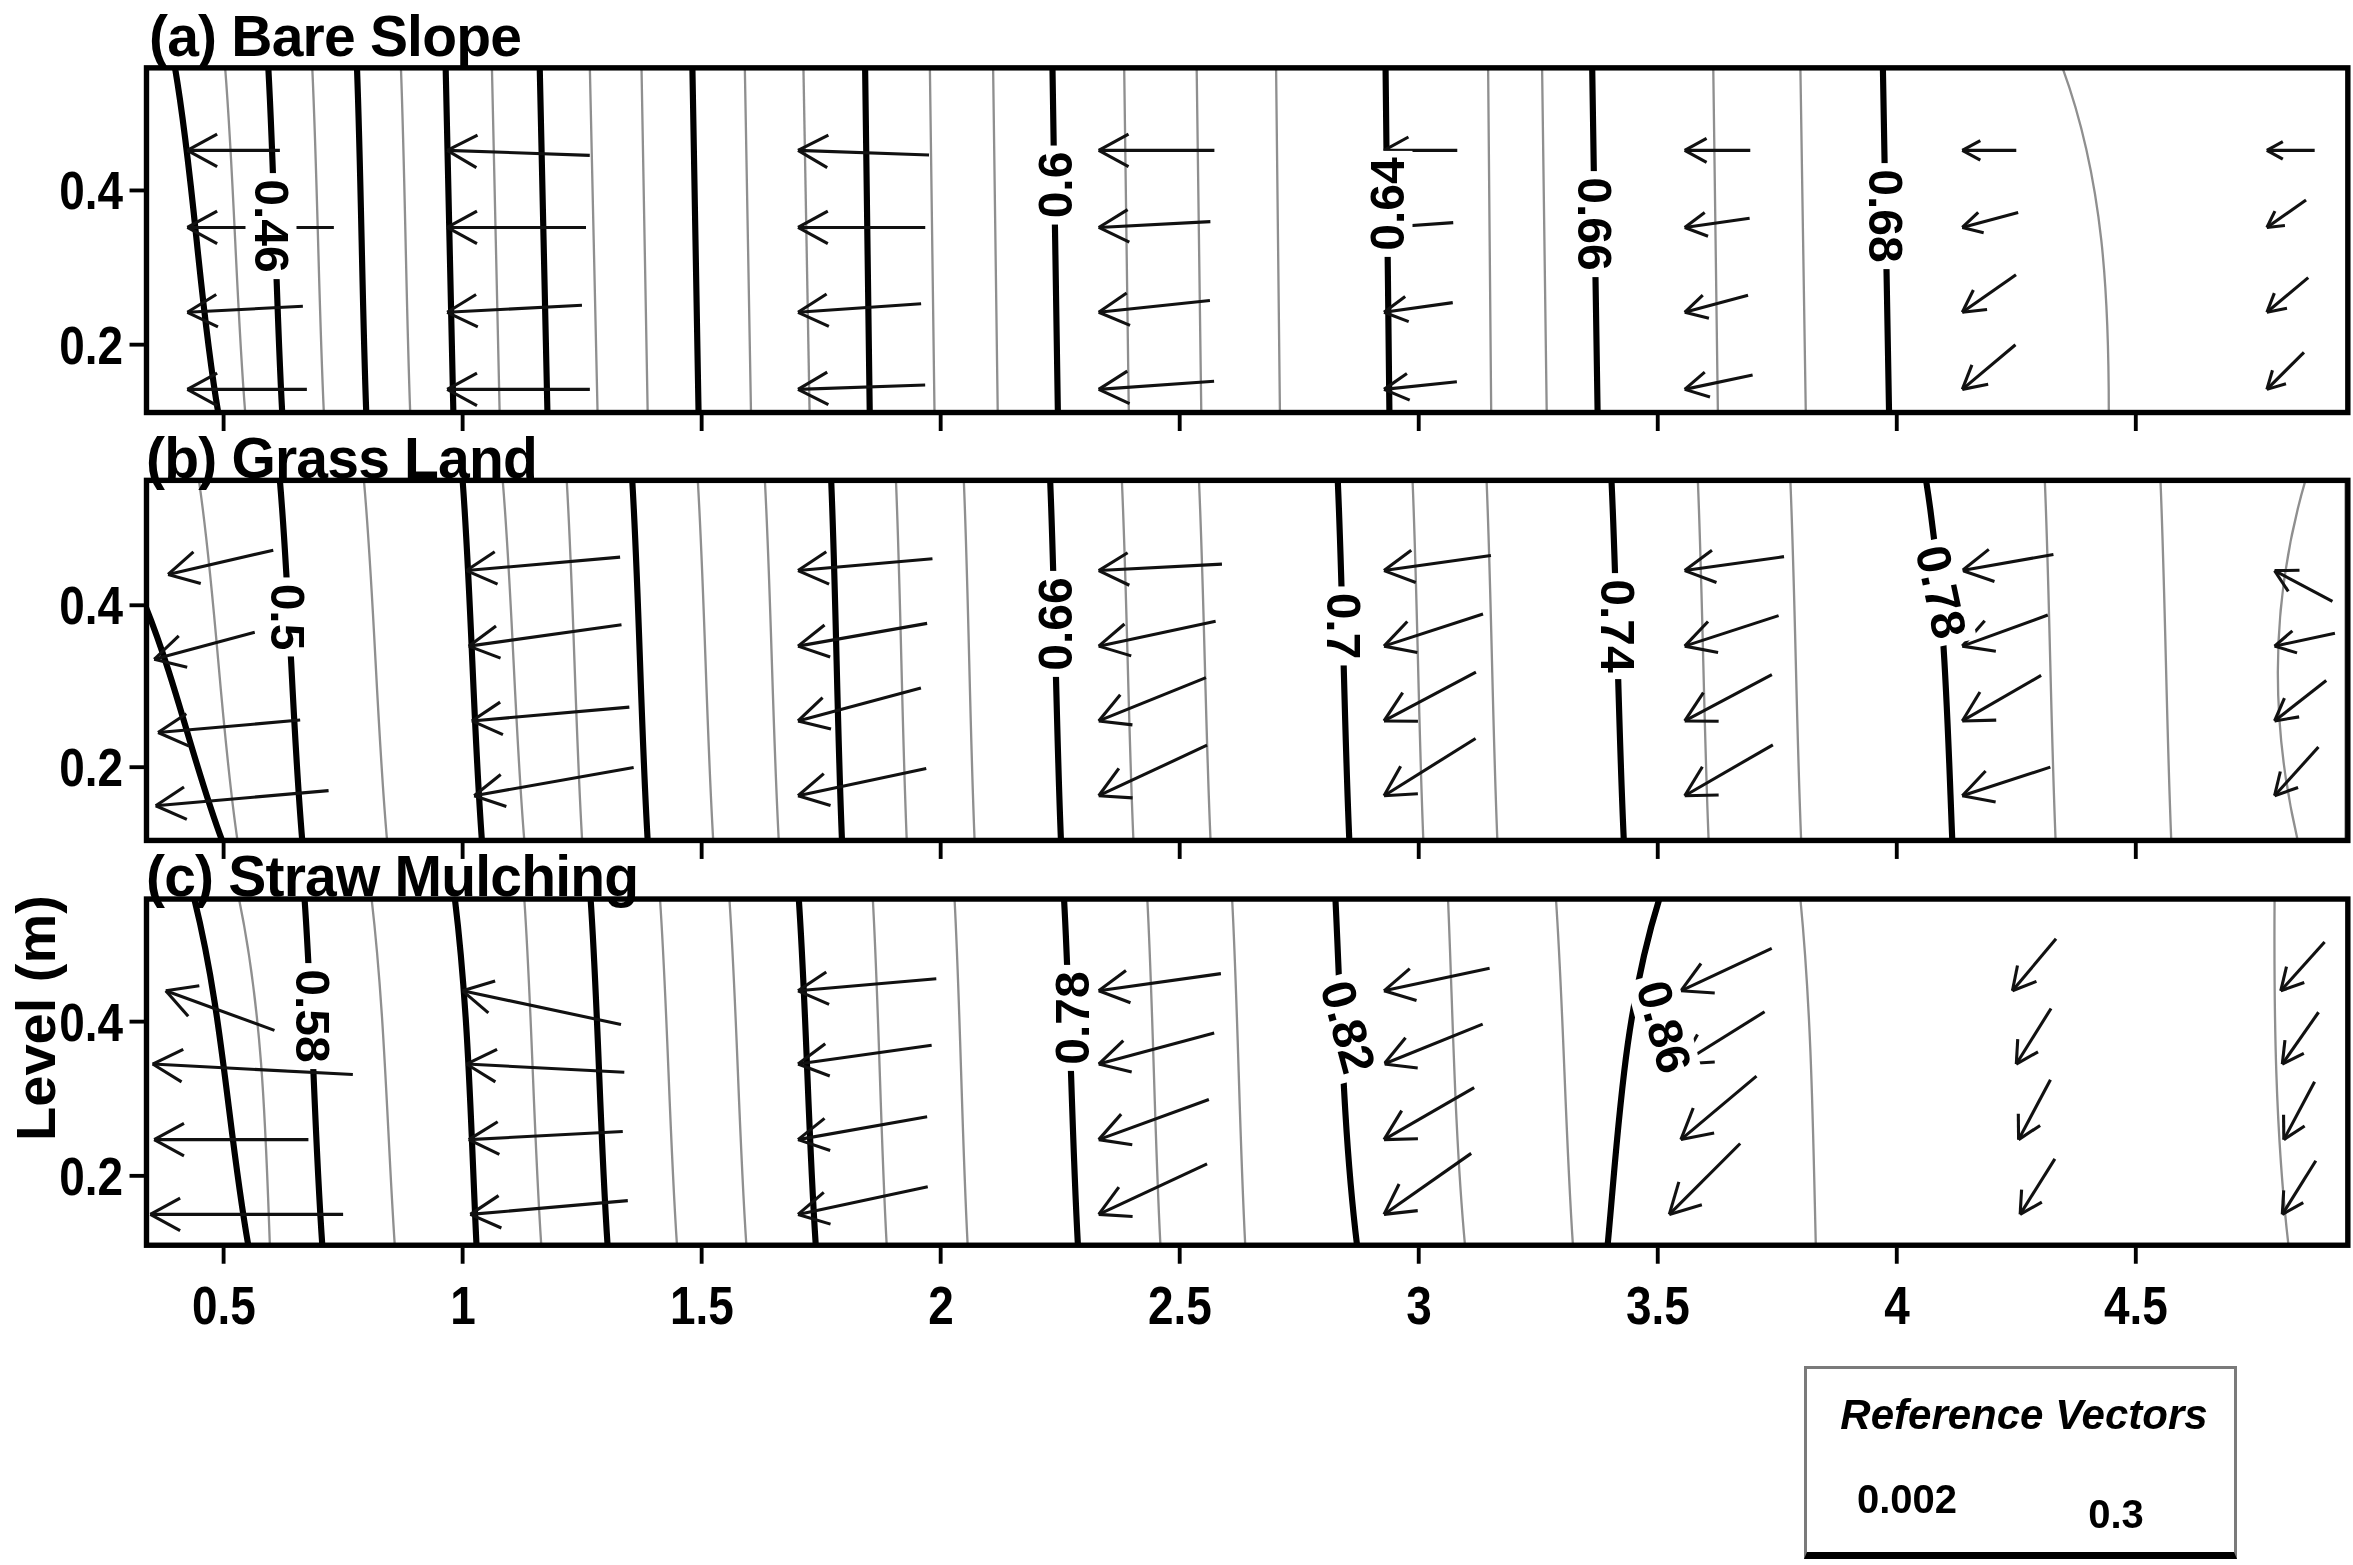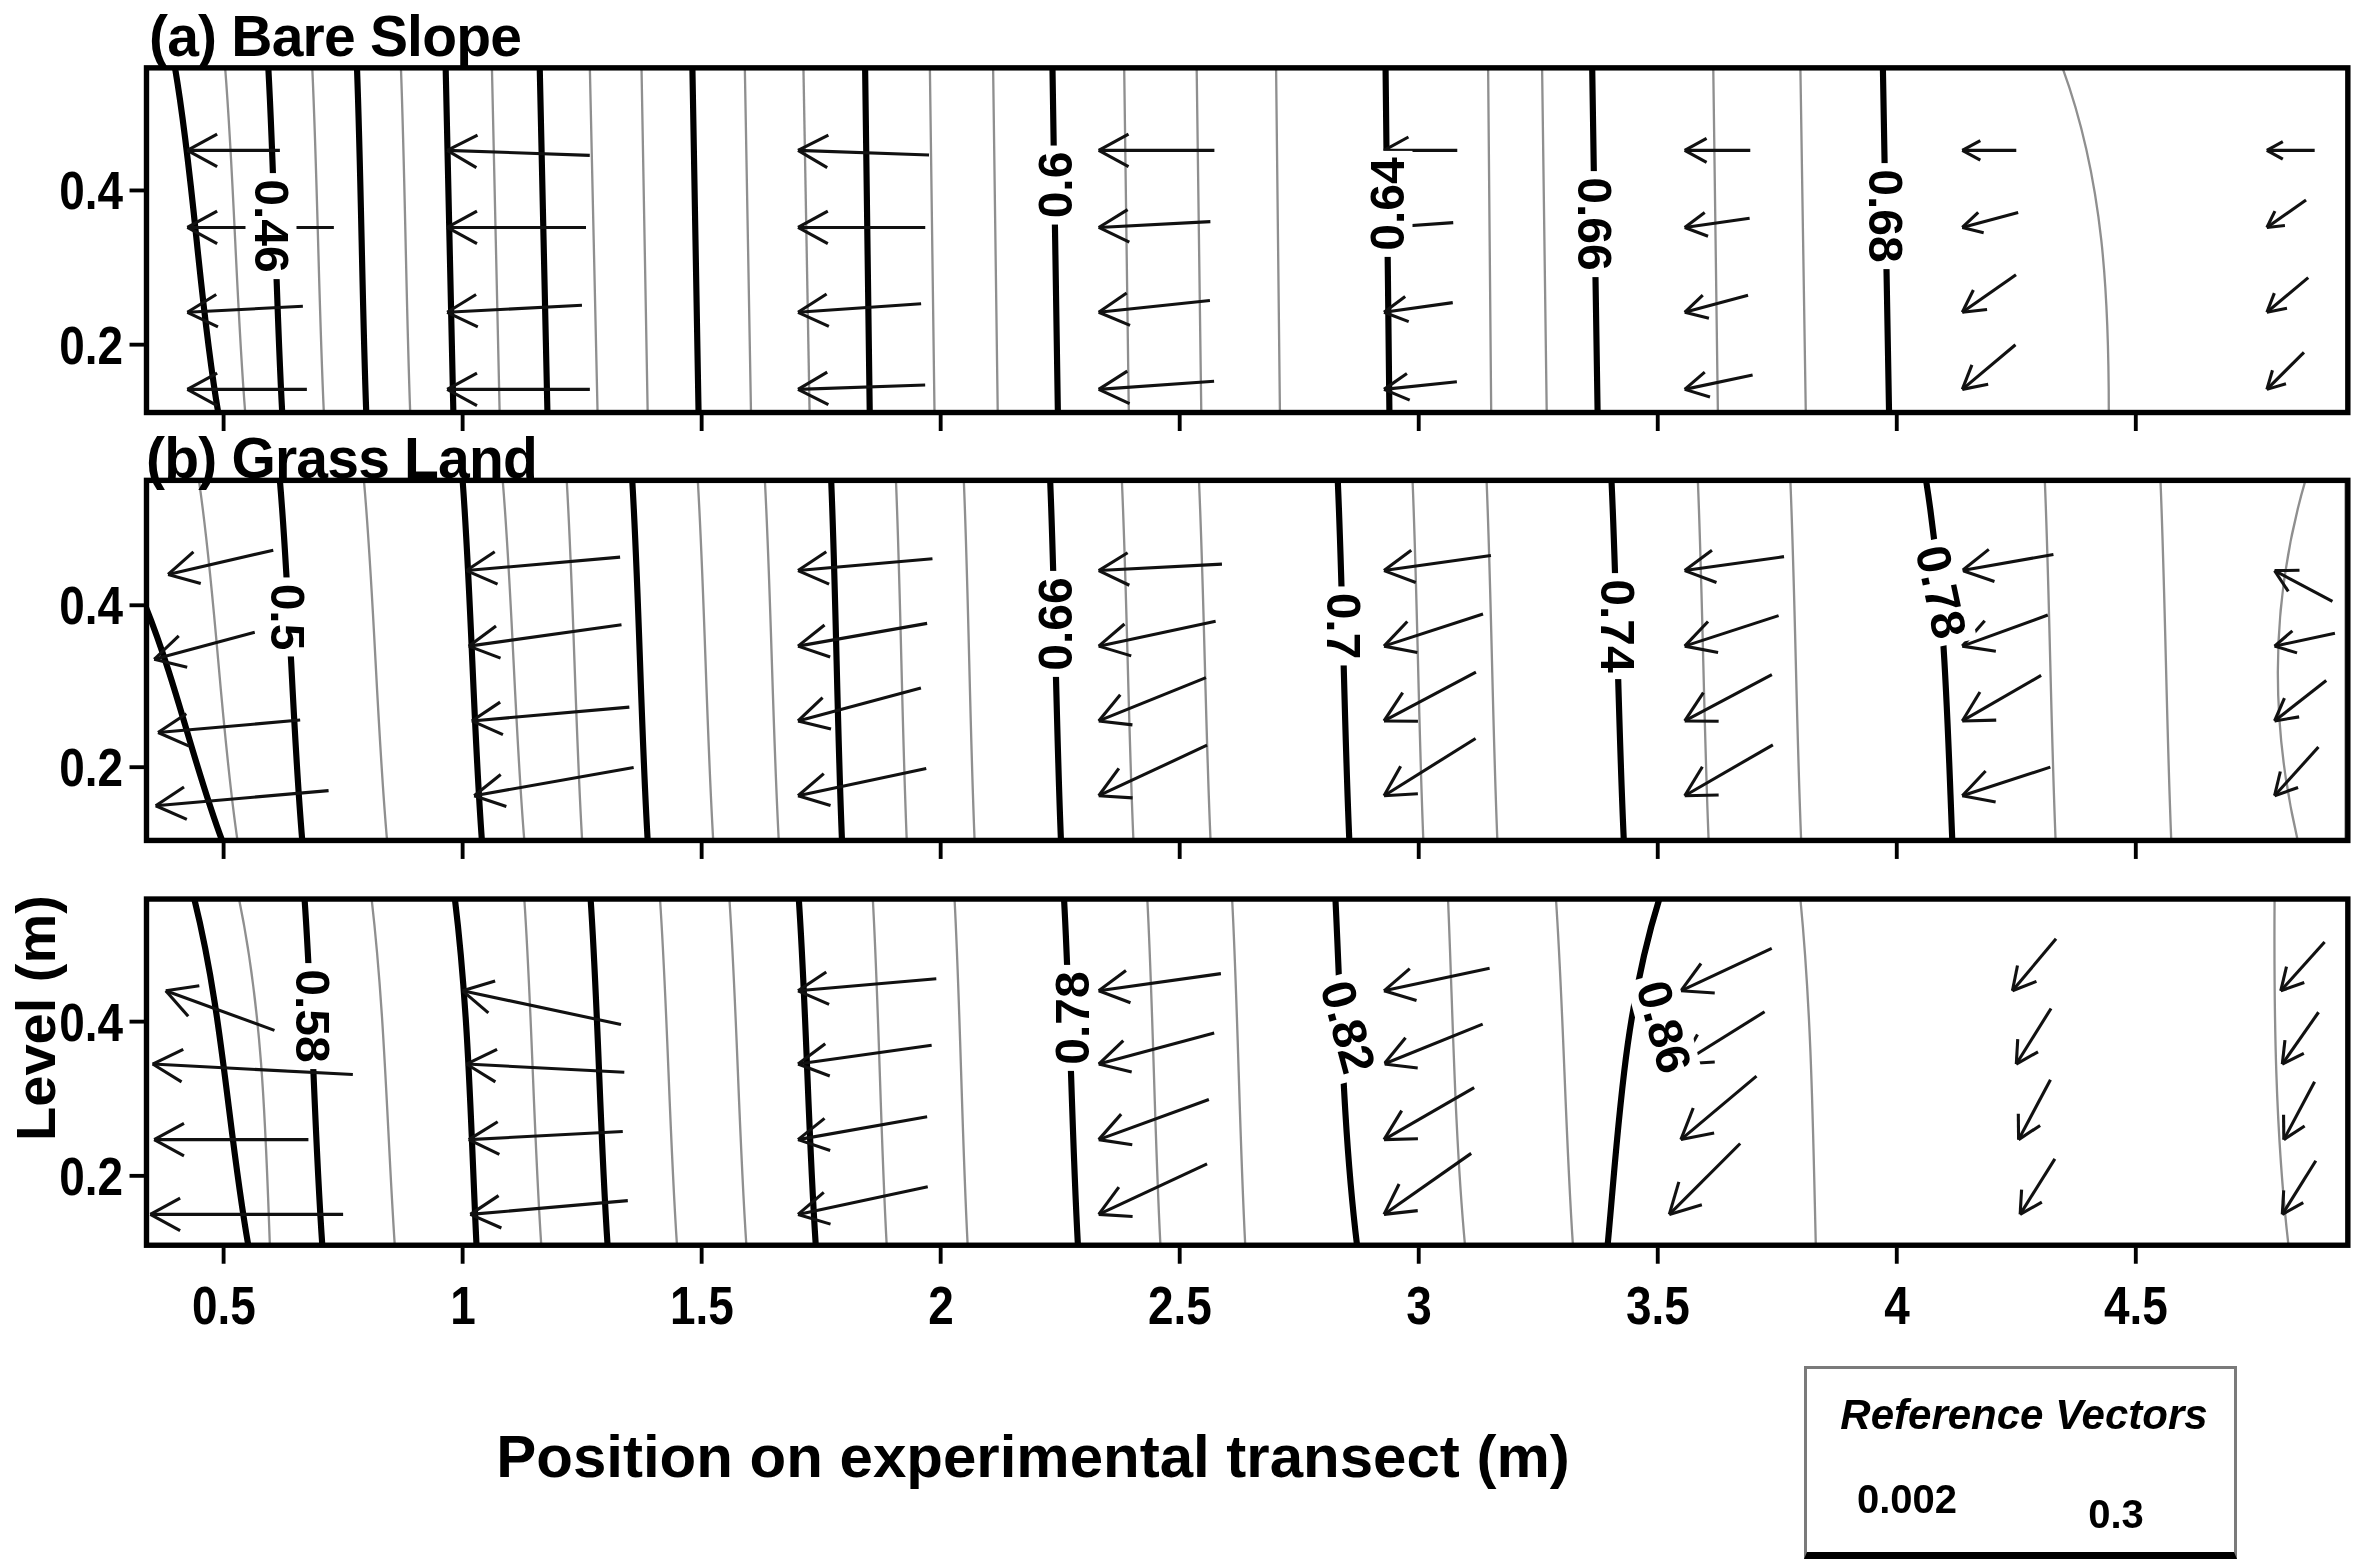--- a/index.html
+++ b/index.html
@@ -637,20 +637,21 @@
       </g>
       <g>
         <line x1="2622" y1="1903" x2="2815" y2="1903" stroke="#111111" stroke-width="4"></line>
         <line x1="2815" y1="1903" x2="2776.3863672768234" y2="1881.9052763014151" stroke="#111111" stroke-width="4"></line>
         <line x1="2815" y1="1903" x2="2776.3863672768234" y2="1924.0947236985849" stroke="#111111" stroke-width="4"></line>
       </g>
     </svg>
 
   <div class="panel-title" id="title-a" style="left: 149px; top: 3.1px;">(a) Bare Slope</div>
   <div class="panel-title" id="title-b" style="left: 146px; top: 425px;">(b) Grass Land</div>
+  <div class="panel-title" id="title-c" style="left: 146px; top: 843px;">(c) Straw Mulching</div>
 
   <div id="labels-layer">
       <div class="contour-label" style="left: 271px; top: 226px; transform: translate(-50%, -50%) rotate(90deg);">0.46</div>
       <div class="contour-label" style="left: 1055px; top: 185px; transform: translate(-50%, -50%) rotate(-90deg);">0.6</div>
       <div class="contour-label" style="left: 1387px; top: 204px; transform: translate(-50%, -50%) rotate(-90deg);">0.64</div>
       <div class="contour-label" style="left: 1594px; top: 224px; transform: translate(-50%, -50%) rotate(90deg);">0.66</div>
       <div class="contour-label" style="left: 1885px; top: 216px; transform: translate(-50%, -50%) rotate(90deg);">0.68</div>
       <div class="contour-label" style="left: 287px; top: 617px; transform: translate(-50%, -50%) rotate(90deg);">0.5</div>
       <div class="contour-label" style="left: 1055px; top: 624px; transform: translate(-50%, -50%) rotate(-90deg);">0.66</div>
       <div class="contour-label" style="left: 1343px; top: 626px; transform: translate(-50%, -50%) rotate(90deg);">0.7</div>
@@ -672,21 +673,20 @@
       <div class="xtick-label" style="left: 463px; top: 1274px;">1</div>
       <div class="xtick-label" style="left: 702px; top: 1274px;">1.5</div>
       <div class="xtick-label" style="left: 941px; top: 1274px;">2</div>
       <div class="xtick-label" style="left: 1180px; top: 1274px;">2.5</div>
       <div class="xtick-label" style="left: 1419px; top: 1274px;">3</div>
       <div class="xtick-label" style="left: 1658px; top: 1274px;">3.5</div>
       <div class="xtick-label" style="left: 1897px; top: 1274px;">4</div>
       <div class="xtick-label" style="left: 2136px; top: 1274px;">4.5</div>
     </div>
 
-  <div class="xaxis-title" id="xaxis-title" style="left: 1033px; top: 1422px;">Position on experimental transect (m)</div>
   <div class="yaxis-title" id="yaxis-title" style="left: 35px; top: 1018px;">Level (m)</div>
 
   <div class="legend-box" id="legend-box" style="left: 1804px; top: 1366px; width: 433px; height: 193px;">
     <div class="legend-title" id="legend-title" style="left: 217px; top: 21.6px; font-style: italic;">Reference Vectors</div>
     <div class="legend-value" id="legend-small-value" style="left: 100px; top: 108px;">0.002</div>
     <div class="legend-value" id="legend-large-value" style="left: 309px; top: 123px;">0.3</div>
   </div>
 </div>
 
 

